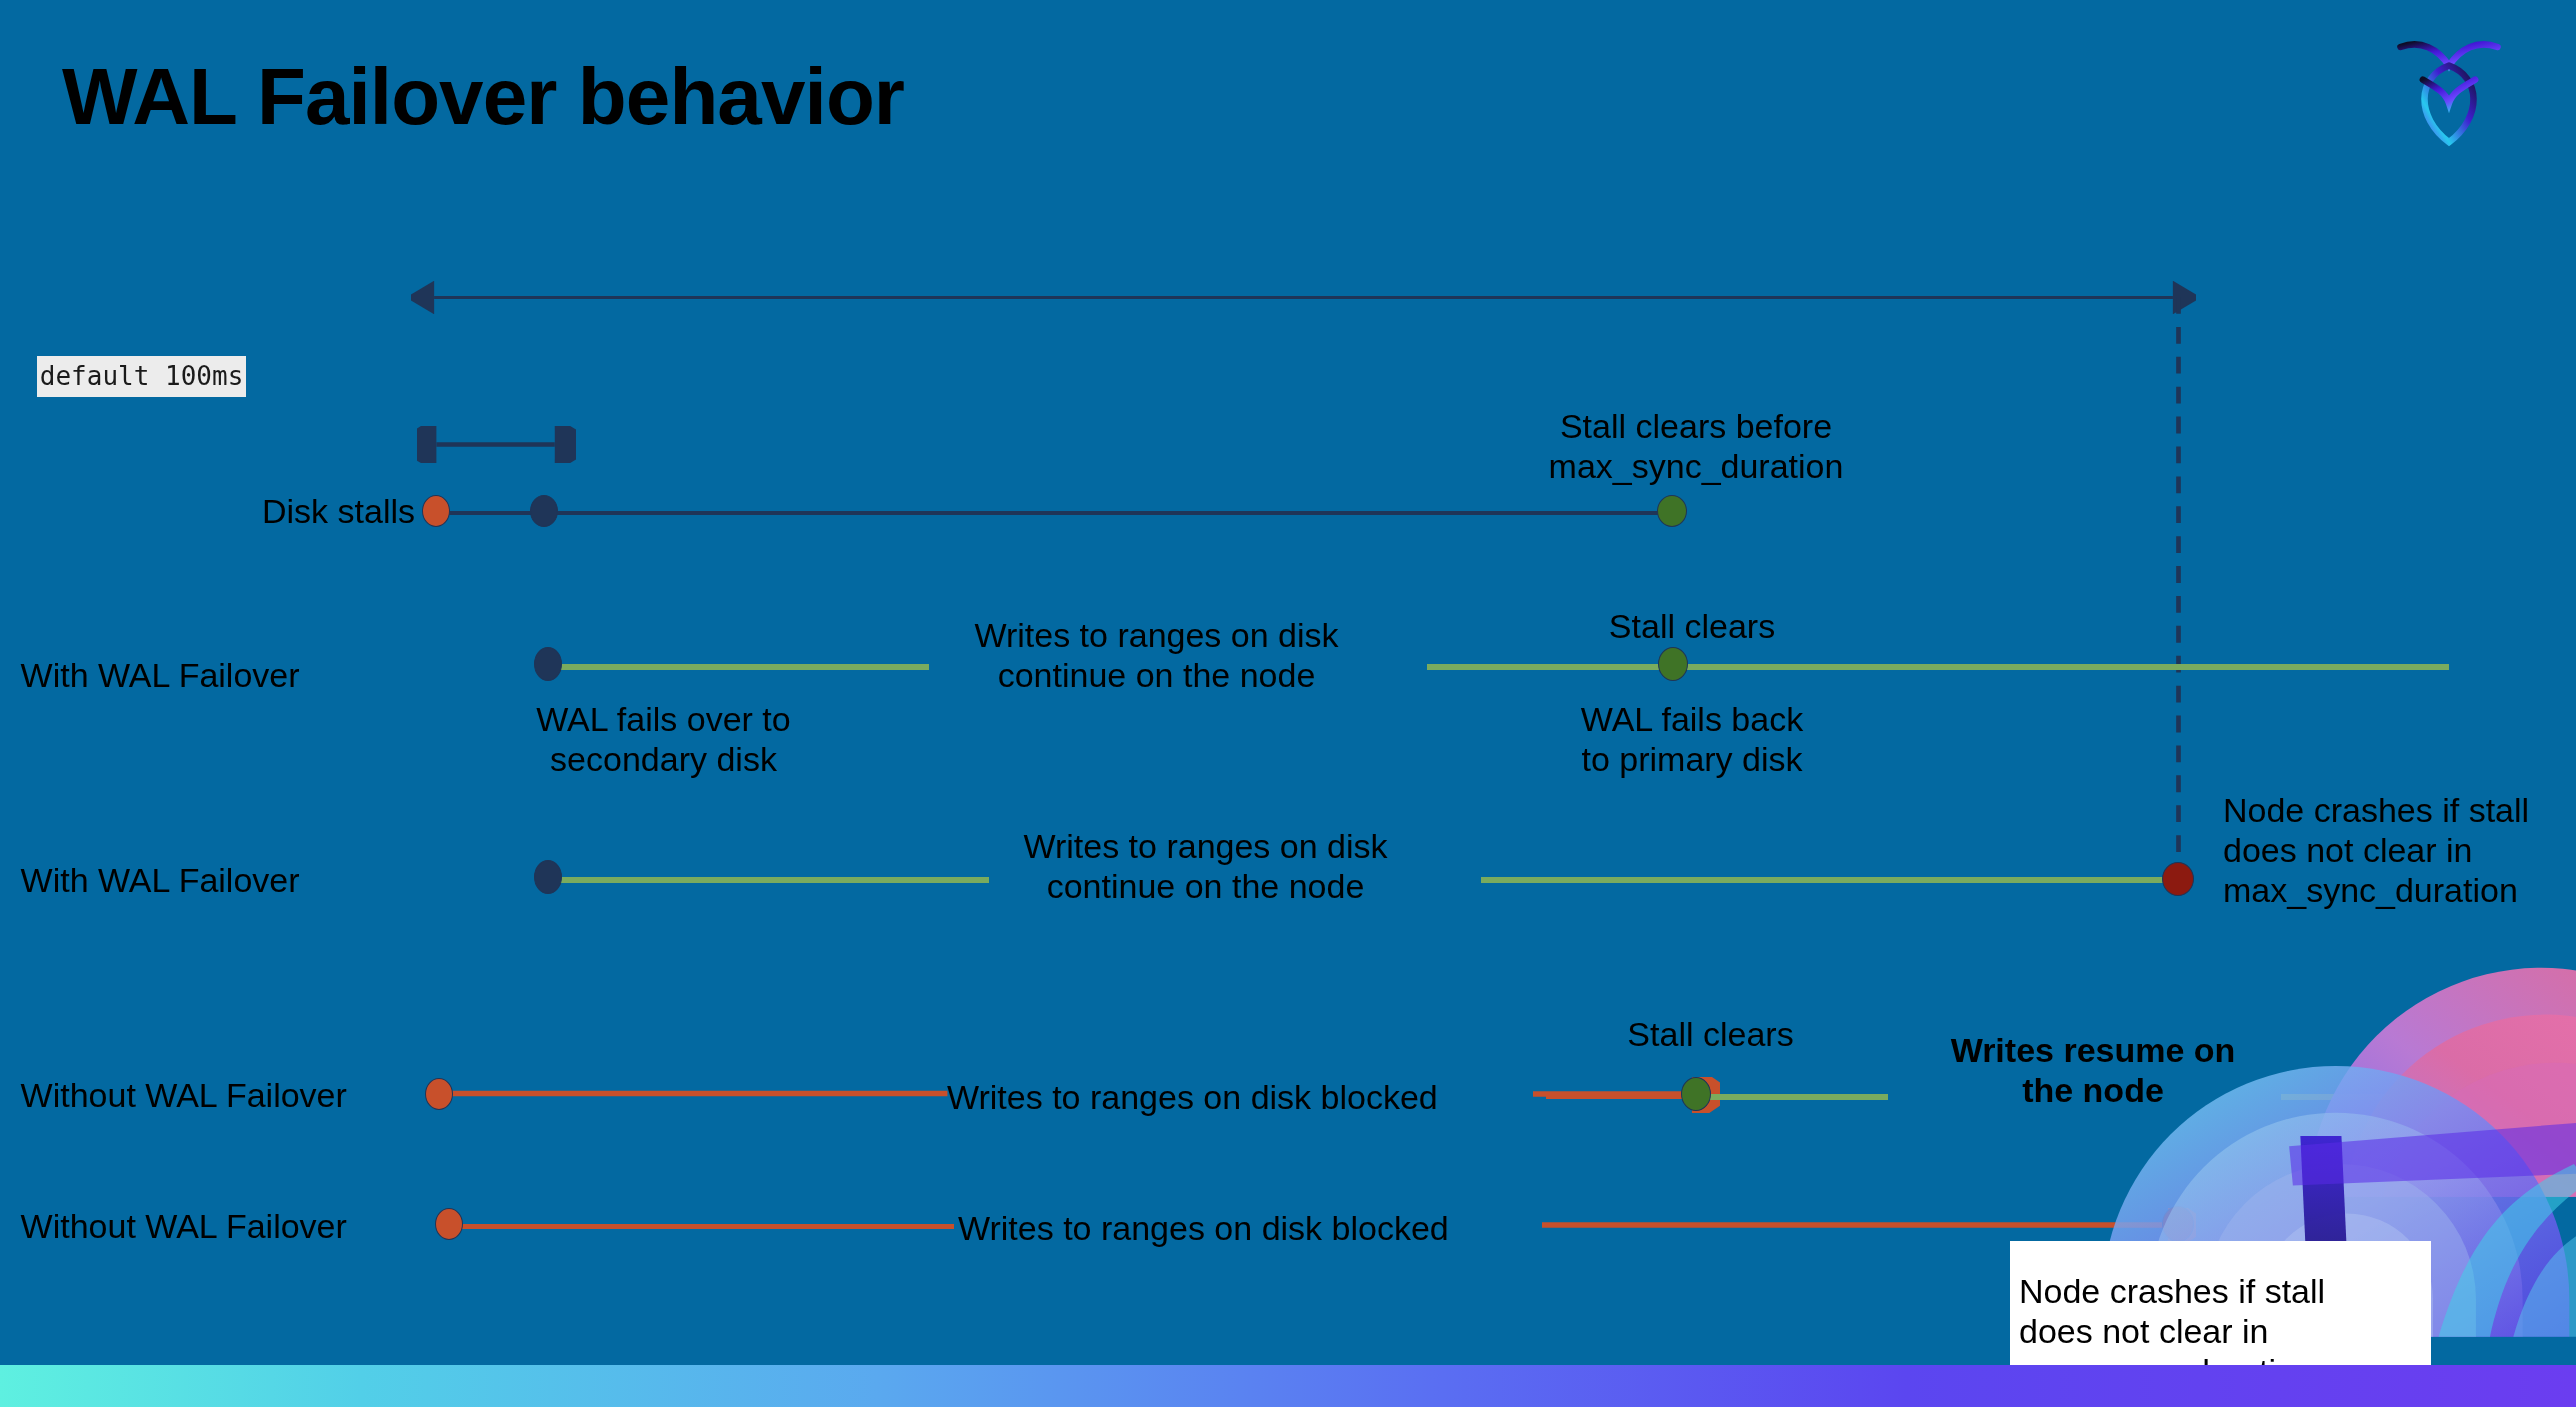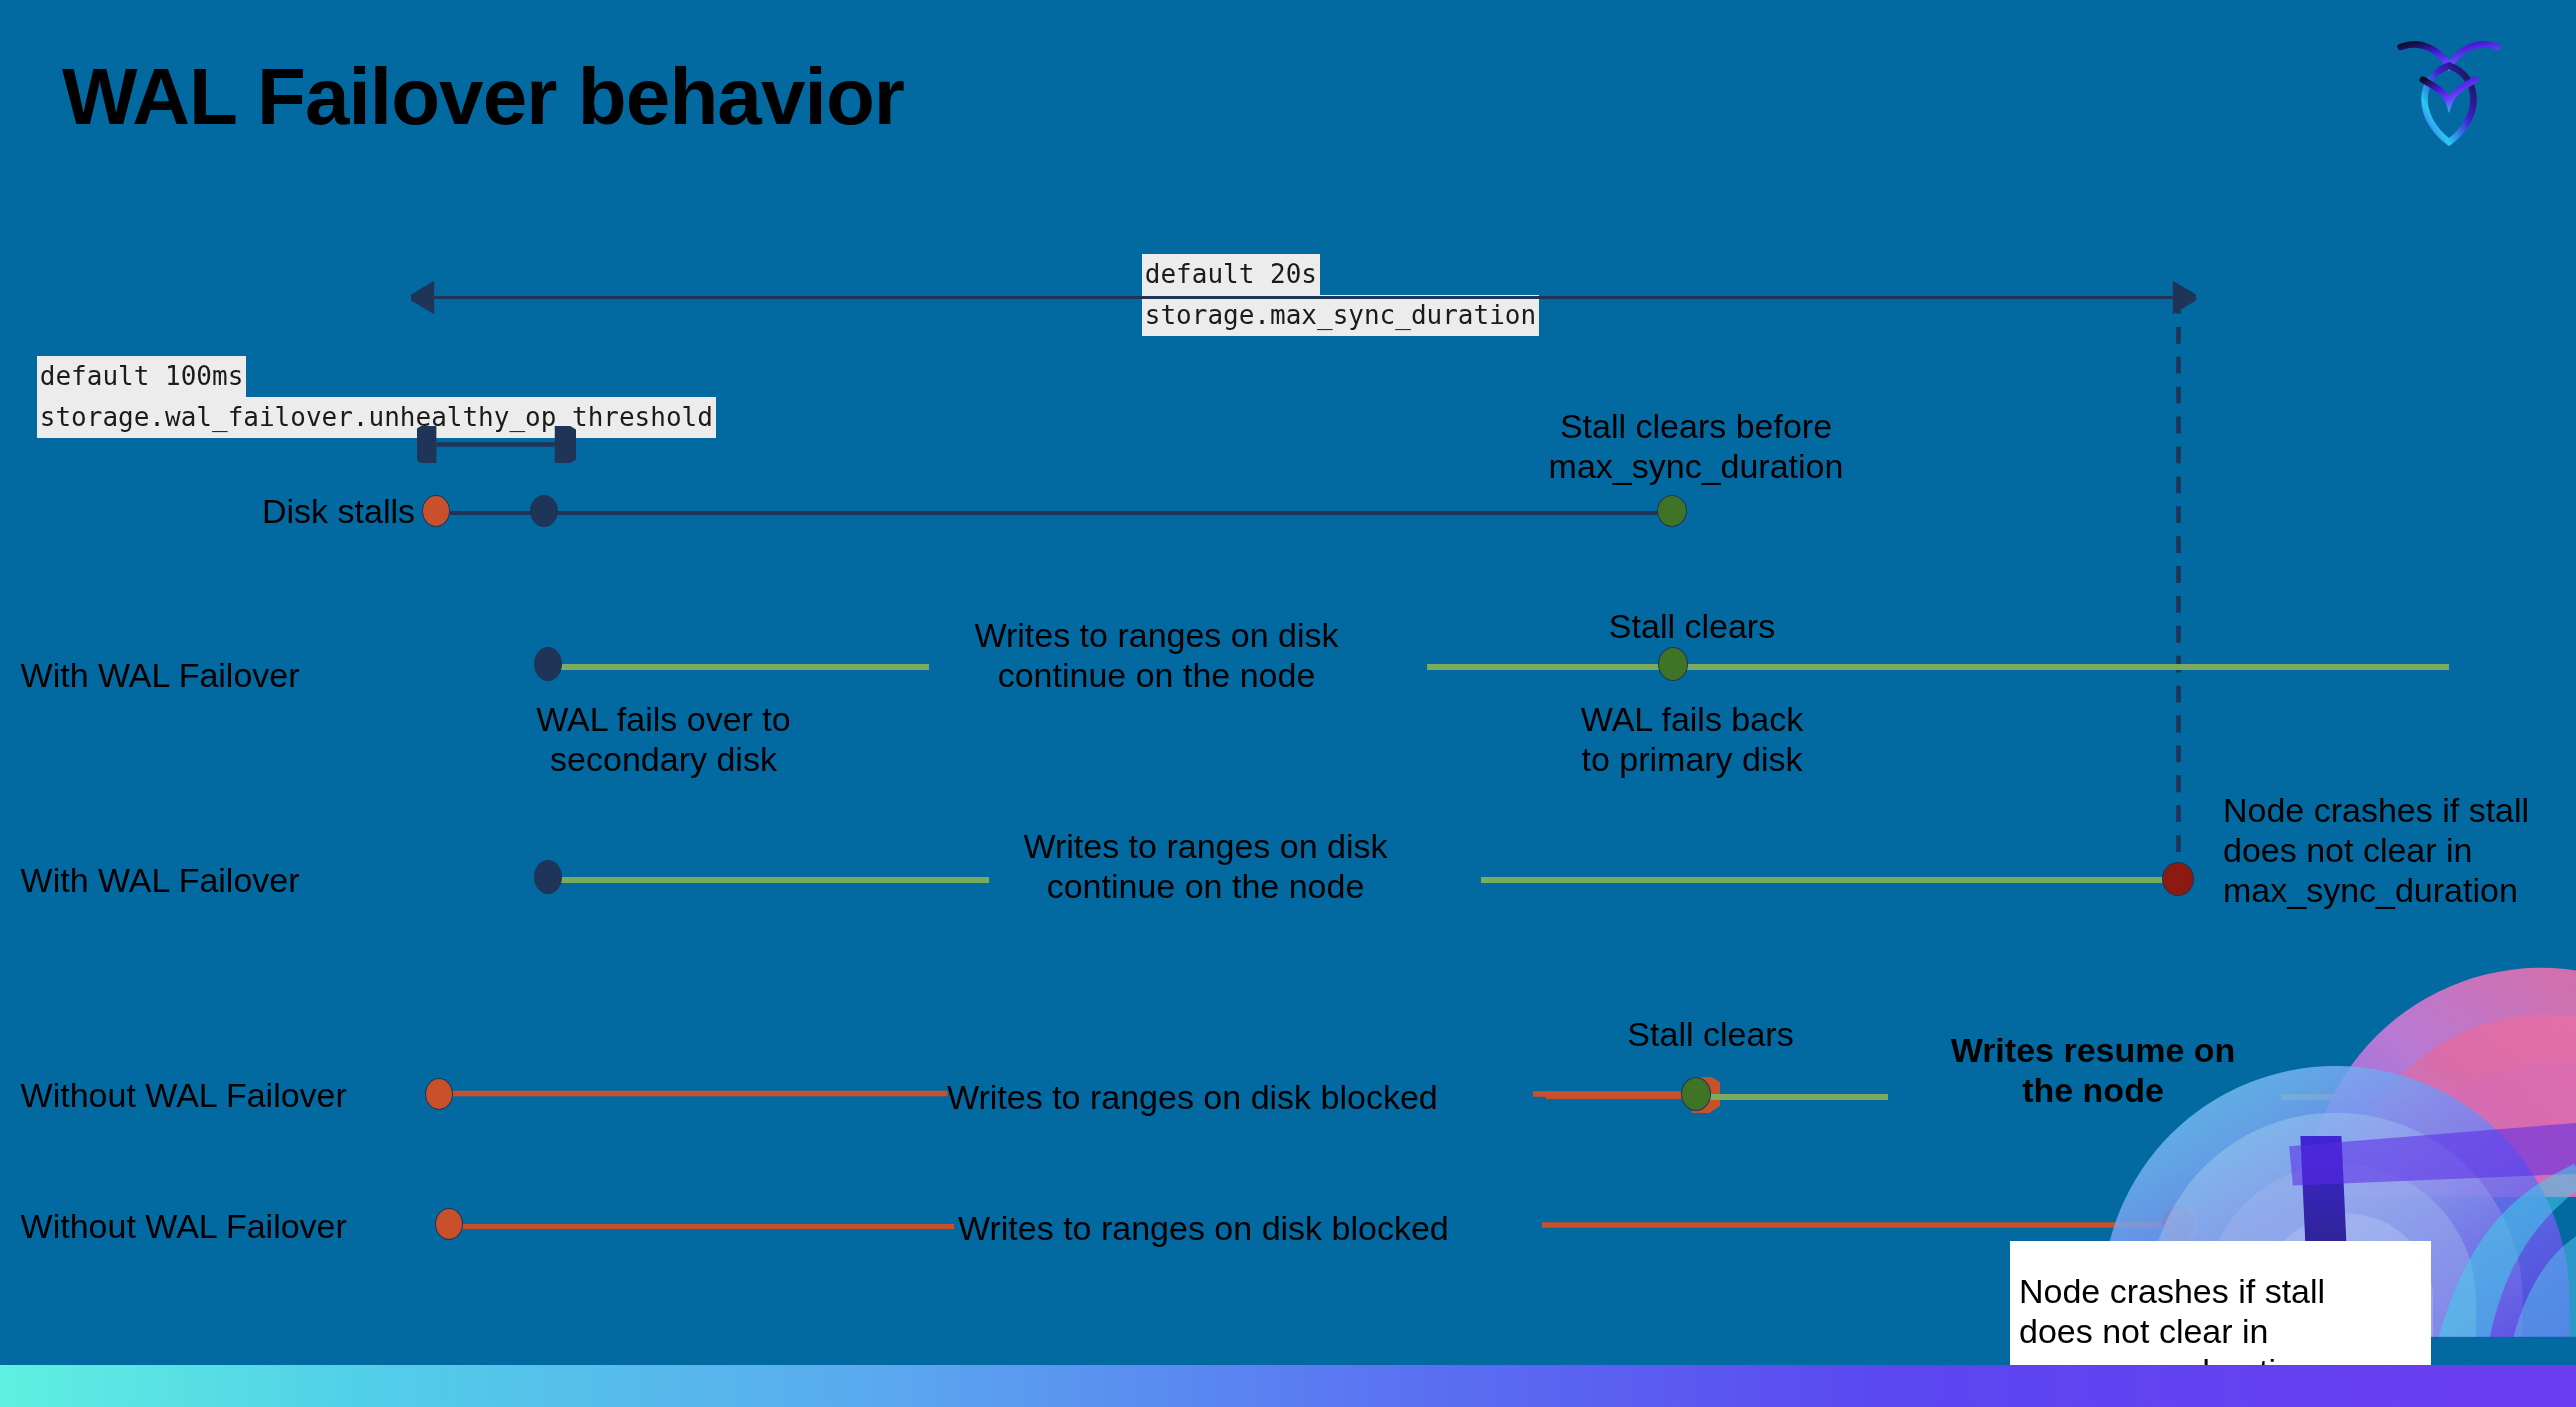--- a/index.html
+++ b/index.html
@@ -134,44 +134,39 @@
           <stop offset="100%" stop-color="#5f3ff0"></stop>
         </linearGradient>
       </defs>
       <path d="M8,20 C30,12 48,22 60,40 C72,22 90,12 112,20" fill="none" stroke="url(#lg1)" stroke-width="7" stroke-linecap="round"></path>
       <path d="M60,40 C26,52 24,95 60,122 C96,95 94,52 60,40 Z" fill="none" stroke="url(#lg2)" stroke-width="7"></path>
       <path d="M32,55 C44,62 56,68 60,80 C64,68 76,62 88,55" fill="none" stroke="url(#lg1)" stroke-width="7" stroke-linecap="round"></path>
       <path d="M60,80 L60,122" fill="none" stroke="url(#lg2)" stroke-width="7" stroke-linecap="round"></path>
     </svg>
   </div>
 
-  <div class="code-label" style="left:1142px; top:254px;">
-    <span>default 20s</span><br>
-    <span>storage.max_sync_duration</span>
-  </div>
 
   <svg style="position:absolute; left:411px; top:277px;" width="1785" height="41" viewBox="0 0 1910 44">
     <defs>
       <marker id="navyArrowL" markerWidth="12" markerHeight="12" refX="10" refY="6" orient="auto" markerUnits="strokeWidth">
         <path d="M10,0 L10,12 L0,6 Z" fill="#1f3558"></path>
       </marker>
       <marker id="navyArrowR" markerWidth="12" markerHeight="12" refX="2" refY="6" orient="auto" markerUnits="strokeWidth">
         <path d="M2,0 L2,12 L12,6 Z" fill="#1f3558"></path>
       </marker>
     </defs>
     <line x1="22" y1="22" x2="1888" y2="22" stroke="#1f3558" stroke-width="3" marker-start="url(#navyArrowL)" marker-end="url(#navyArrowR)"></line>
   </svg>
 
   <svg style="position:absolute; left:2170px; top:297px;" width="17" height="583" viewBox="0 0 18 624">
     <line x1="9" y1="0" x2="9" y2="622" stroke="#1f3558" stroke-width="5" stroke-dasharray="18 14"></line>
   </svg>
 
   <div class="code-label" style="left:37px; top:356px;">
     <span>default 100ms</span><br>
-    <span>storage.wal_failover.unhealthy_op_threshold</span>
   </div>
 
   <svg style="position:absolute; left:417px; top:426px;" width="159" height="37" viewBox="0 0 170 40">
     <line x1="20" y1="20" x2="148" y2="20" stroke="#1f3558" stroke-width="5" marker-start="url(#navyArrowL)" marker-end="url(#navyArrowR)"></line>
   </svg>
 
   <div class="row-label" style="left:222px; top:511px;margin-left:40px;">Disk stalls</div>
   <div class="hline" style="left:436px; top:511px; width:1238px; border-top:4.7px solid #1f3558;"></div>
   <div class="dot dot-red" style="left:436px;  top:511px; width:28px; height:32px;"></div>
   <div class="dot dot-navy" style="left:544px;  top:511px; width:28px; height:32px;"></div>

